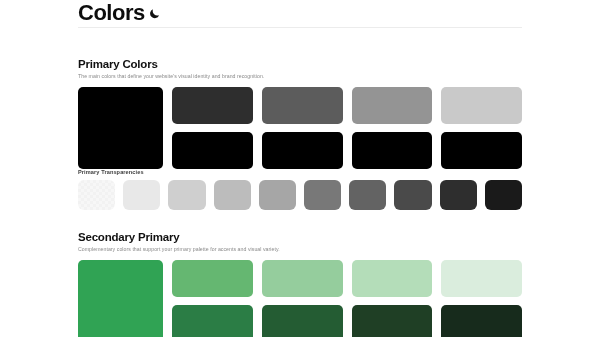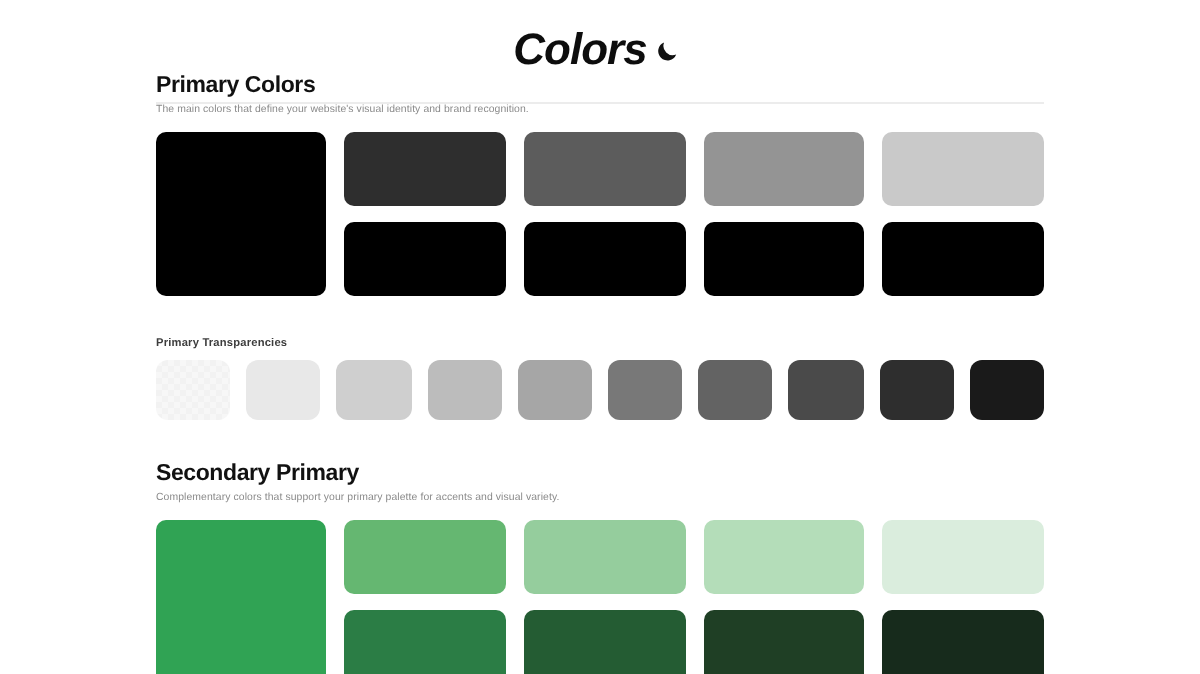--- a/index.html
+++ b/index.html
@@ -23,27 +23,26 @@
     background: #ffffff;
     box-sizing: border-box;
   }
 
   
   .header {
     position: absolute;
     left: 78px;
     top: 0;
     width: 444px;
-    height: 52px;
+    height: 28px;
     display: flex;
     align-items: center;
-    justify-content: center;
+    justify-content: flex-start;
     border-bottom: 1px solid #ececec;
     box-sizing: border-box;
-    font-style: italic;
   }
   .page-title {
     font-size: 22px;
     font-weight: bold;
     letter-spacing: -0.5px;
     color: #0d0d0d;
     line-height: 1;
     margin: 0;
     padding-bottom: 2px;
   }
@@ -135,21 +134,21 @@
 
   <div class="header">
     <h1 class="page-title">Colors</h1>
     <button class="theme-toggle" title="Toggle dark mode">
       <svg width="13" height="13" viewBox="0 0 24 24" aria-hidden="true">
         <path d="M20.5 15.2A8.6 8.6 0 0 1 9.3 4.1a8.6 8.6 0 1 0 11.2 11.1z" fill="#111111"></path>
       </svg>
     </button>
   </div>
 
-  <div class="section" style="top:36px;">
+  <div class="section" style="top:57px;">
     <h2 class="section-title">Primary Colors</h2>
     <p class="section-desc">The main colors that define your website's visual identity and brand recognition.</p>
 
     <div class="palette">
       <div class="palette-main sw" style="height:82px;background:#000000;"></div>
       <div class="palette-cols">
         <div class="sw" style="background:#2e2e2e;"></div>
         <div class="sw" style="background:#5c5c5c;"></div>
         <div class="sw" style="background:#949494;"></div>
         <div class="sw" style="background:#c9c9c9;"></div>

